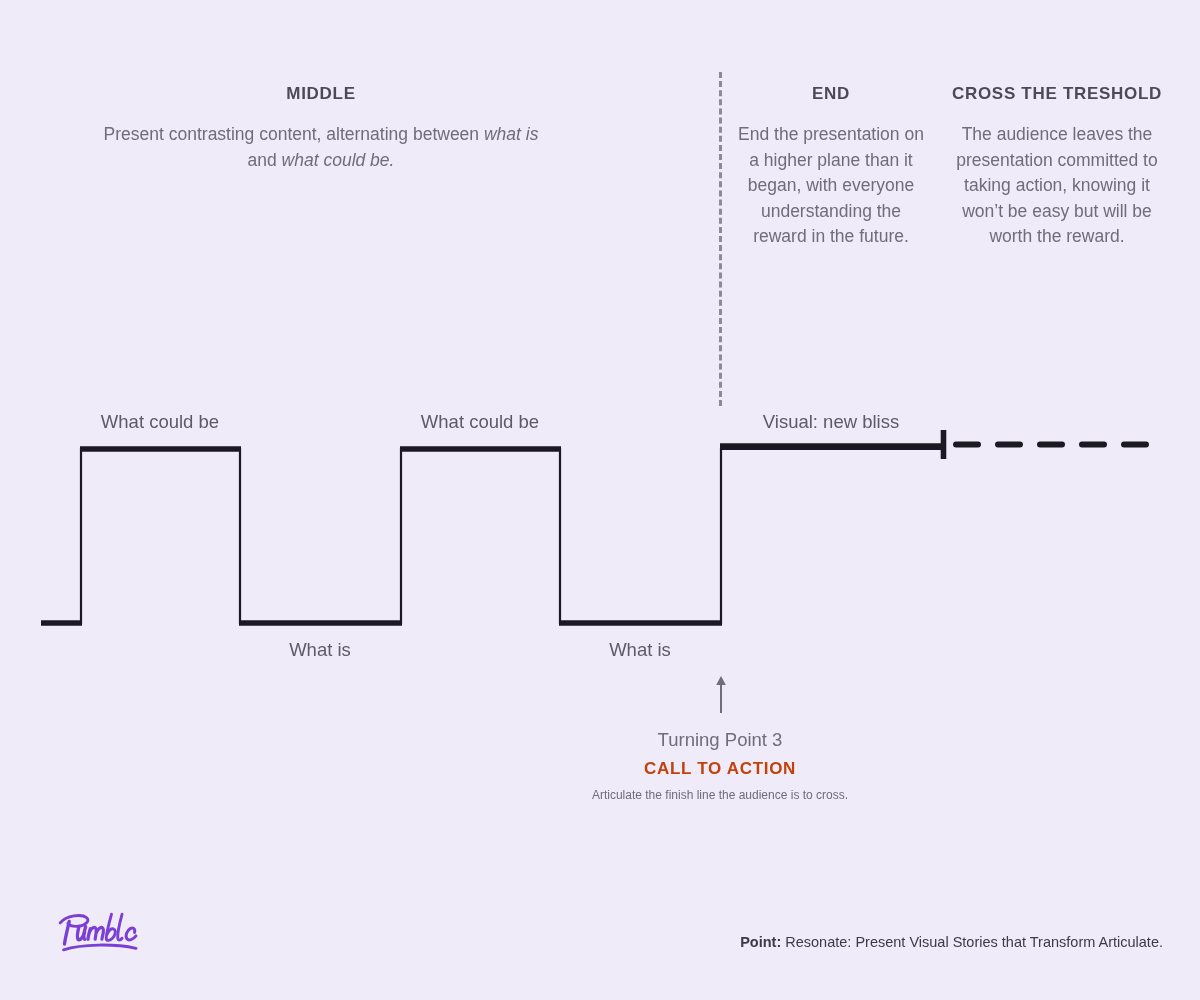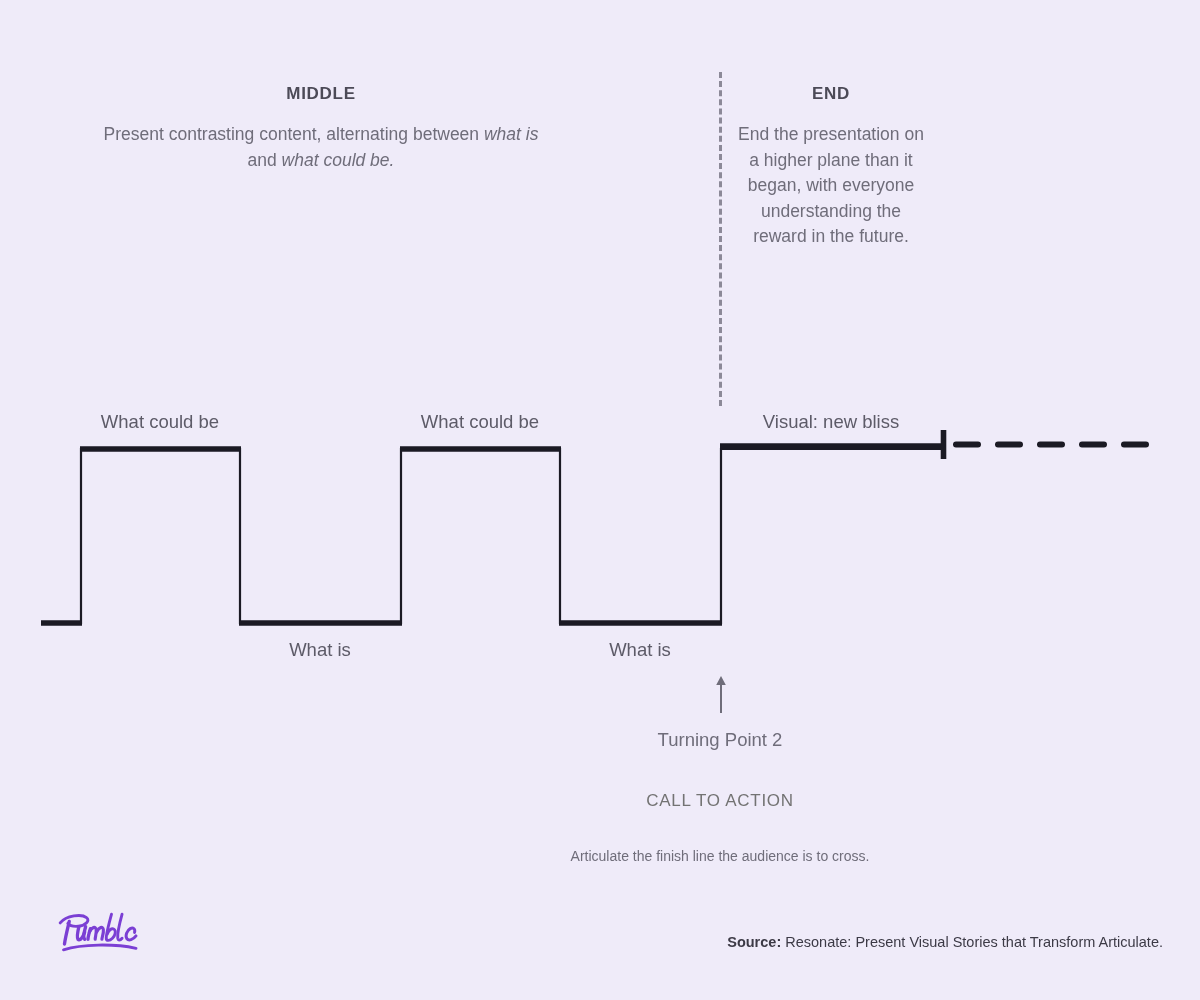--- a/index.html
+++ b/index.html
@@ -76,29 +76,29 @@
     left: 560px;
     top: 729px;
     width: 320px;
     text-align: center;
   }
   #callout .tp {
     font-size: 18.5px;
     color: #6f6d7a;
   }
   #callout .cta {
-    margin-top: 40px;
+    margin-top: 8px;
     font-size: 17px;
-    font-weight: normal;
+    font-weight: bold;
     letter-spacing: 0.7px;
-    color: #737373;
+    color: #c2410c;
   }
   #callout .desc {
-    margin-top: 36px;
-    font-size: 14px;
+    margin-top: 8px;
+    font-size: 12px;
     color: #6f6d7a;
     line-height: 1.4;
   }
 
   
   #logo {
     position: absolute;
     left: 52px;
     top: 905px;
     width: 96px;
@@ -128,20 +128,24 @@
     <div class="col-body">End the presentation on a higher plane than it began, with everyone understanding the reward in the future.</div>
   </div>
 
   <div class="col" id="col-middle">
     <div class="col-title">MIDDLE</div>
     <div class="col-body">
       <span>Present contrasting content, alternating between </span><i>what is</i><span> and </span><i>what could be.</i>
     </div>
   </div>
 
+  <div class="col" id="col-cross">
+    <div class="col-title">CROSS THE TRESHOLD</div>
+    <div class="col-body">The audience leaves the presentation committed to taking action, knowing it won’t be easy but will be worth the reward.</div>
+  </div>
 
   <svg id="wave" viewBox="0 0 1200 1000">
 
     <polyline points="41,623 81,623 81,449 240,449 240,623 401,623 401,449 560,449 560,623 721,623 721,449 943,449" fill="none" stroke="#1b1a24" stroke-width="2.2"></polyline>
 
     <g stroke="#1b1a24" stroke-width="5.4" stroke-linecap="butt">
       <line x1="41" y1="623" x2="82" y2="623"></line>
       <line x1="80" y1="449" x2="241" y2="449"></line>
       <line x1="239" y1="623" x2="402" y2="623"></line>
       <line x1="400" y1="449" x2="561" y2="449"></line>
@@ -159,21 +163,21 @@
     </g>
   </svg>
 
   <div class="wlabel" id="lbl-could-1">What could be</div>
   <div class="wlabel" id="lbl-could-2">What could be</div>
   <div class="wlabel" id="lbl-reward">Visual: new bliss</div>
   <div class="wlabel" id="lbl-is-1">What is</div>
   <div class="wlabel" id="lbl-is-2">What is</div>
 
   <div id="callout">
-    <div class="tp">Turning Point 2</div>
+    <div class="tp">Turning Point 3</div>
     <div class="cta">CALL TO ACTION</div>
     <div class="desc">Articulate the finish line the audience is to cross.</div>
   </div>
 
   <svg id="logo" viewBox="0 0 200 110">
     <g fill="none" stroke="#7b3fd4" stroke-linecap="round" stroke-linejoin="round">
 
       <path d="M17 36 C30 20 62 17 72 25 C80 31 70 42 55 43 C44 44 36 41 33 37" stroke-width="6"></path>
       <path d="M36 33 C32 50 28 66 26 80" stroke-width="7"></path>
 
@@ -188,17 +192,17 @@
 
       <path d="M146 18 C140 40 136 60 137 68 C138 73 142 73 146 68" stroke-width="6"></path>
 
       <path d="M172 56 C174 48 169 45 163 48 C156 52 152 63 156 69 C160 74 169 71 175 63" stroke-width="6.2"></path>
 
       <path d="M24 92 C62 80 130 79 175 89" stroke-width="6"></path>
     </g>
   </svg>
 
   <div id="source">
-    <span class="lbl">Source:</span>
+    <span class="lbl">Point:</span>
     <span>Resonate: Present Visual Stories that Transform Articulate.</span>
   </div>
 
 </div>
 
 </body></html>

